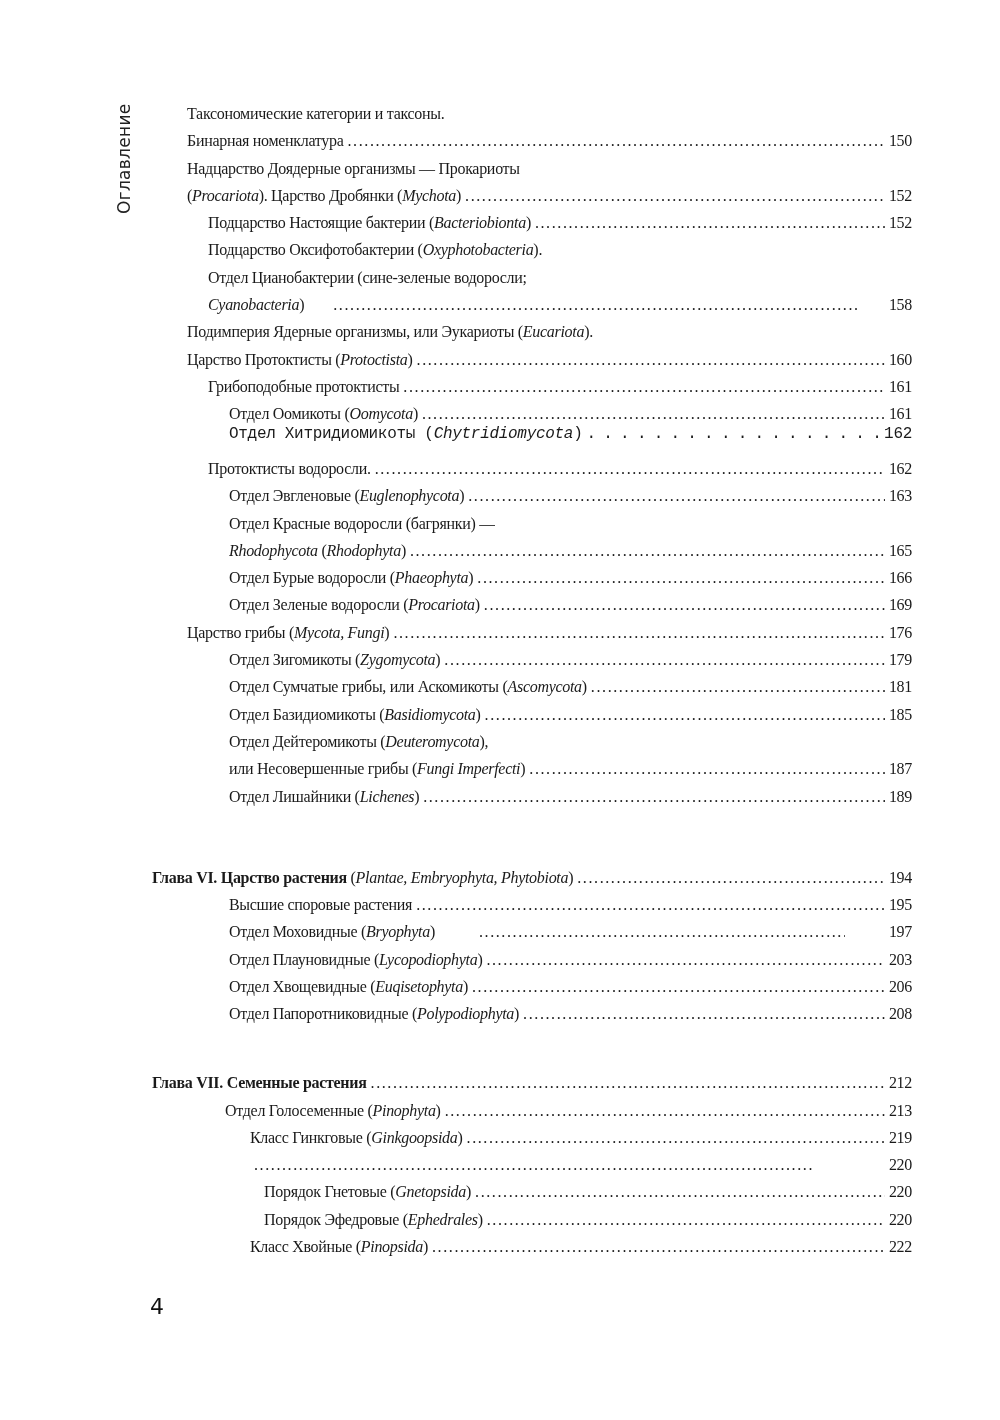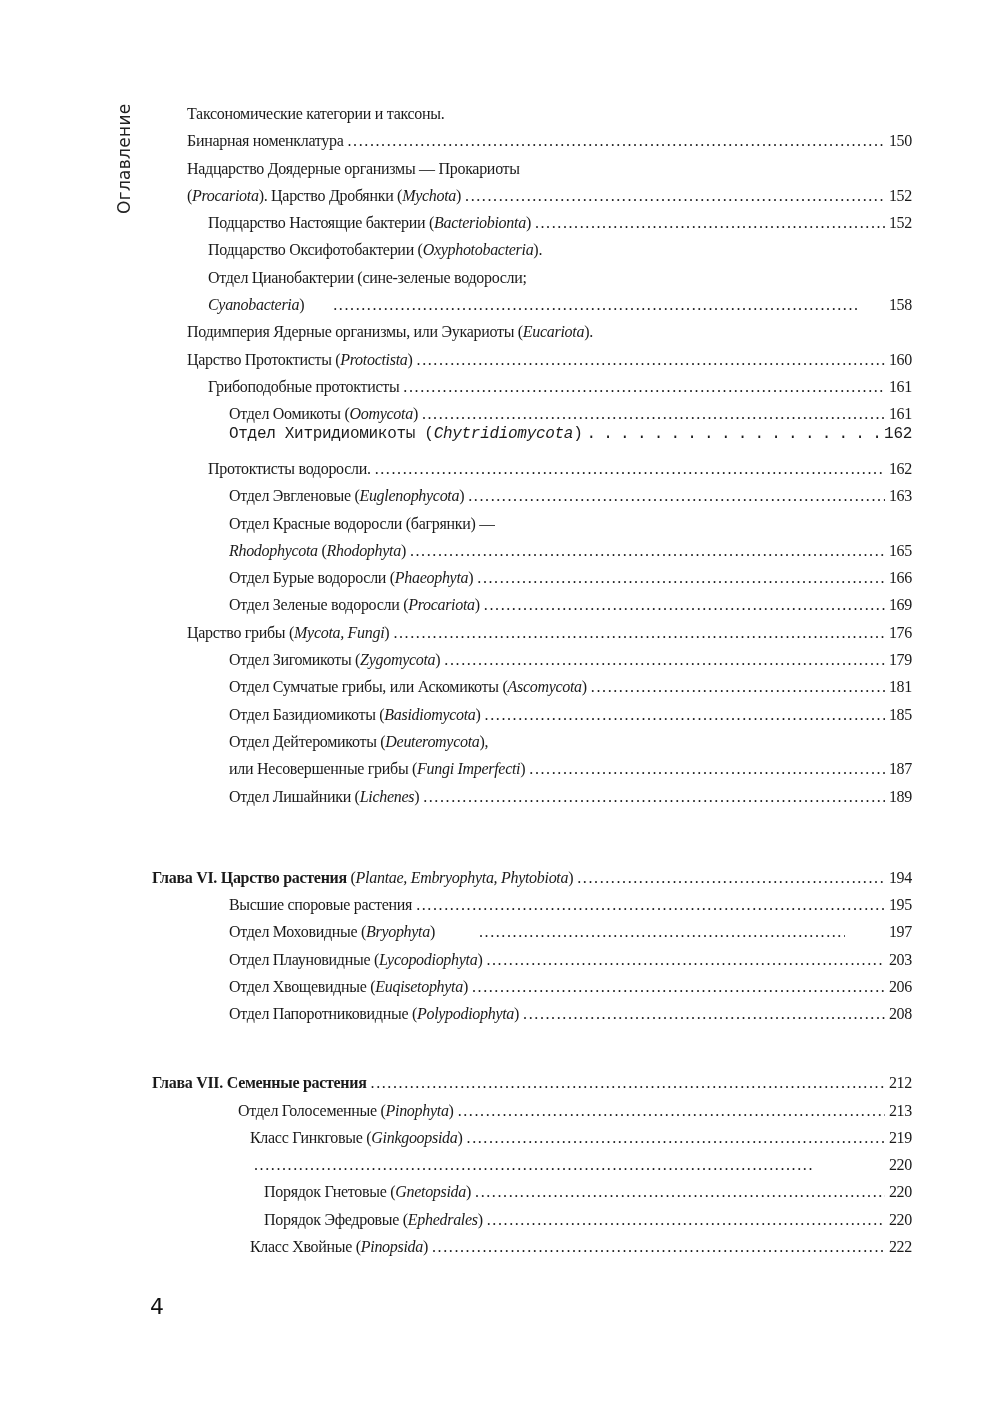--- a/index.html
+++ b/index.html
@@ -183,21 +183,21 @@
     <div class="row" style="top: 900px; left: 229px;">
       <span class="title"><span>Отдел Папоротниковидные (</span><i>Polypodiophyta</i><span>)</span></span>
       <span class="dots"></span>
       <span class="page">208</span>
     </div>
     <div class="row" style="top: 969px; left: 152px;">
       <span class="title"><b>Глава VII. Семенные растения</b></span>
       <span class="dots"></span>
       <span class="page">212</span>
     </div>
-    <div class="row" style="top: 997px; left: 238px;">
+    <div class="row" style="top: 997px; left: 225px;">
       <span class="title"><span>Отдел Голосеменные (</span><i>Pinophyta</i><span>)</span></span>
       <span class="dots"></span>
       <span class="page">213</span>
     </div>
     <div class="row" style="top: 1024px; left: 250px;">
       <span class="title"><span>Класс Гинкговые (</span><i>Ginkgoopsida</i><span>)</span></span>
       <span class="dots"></span>
       <span class="page">219</span>
     </div>
     <div class="row" style="top: 1051px; left: 250px;">

